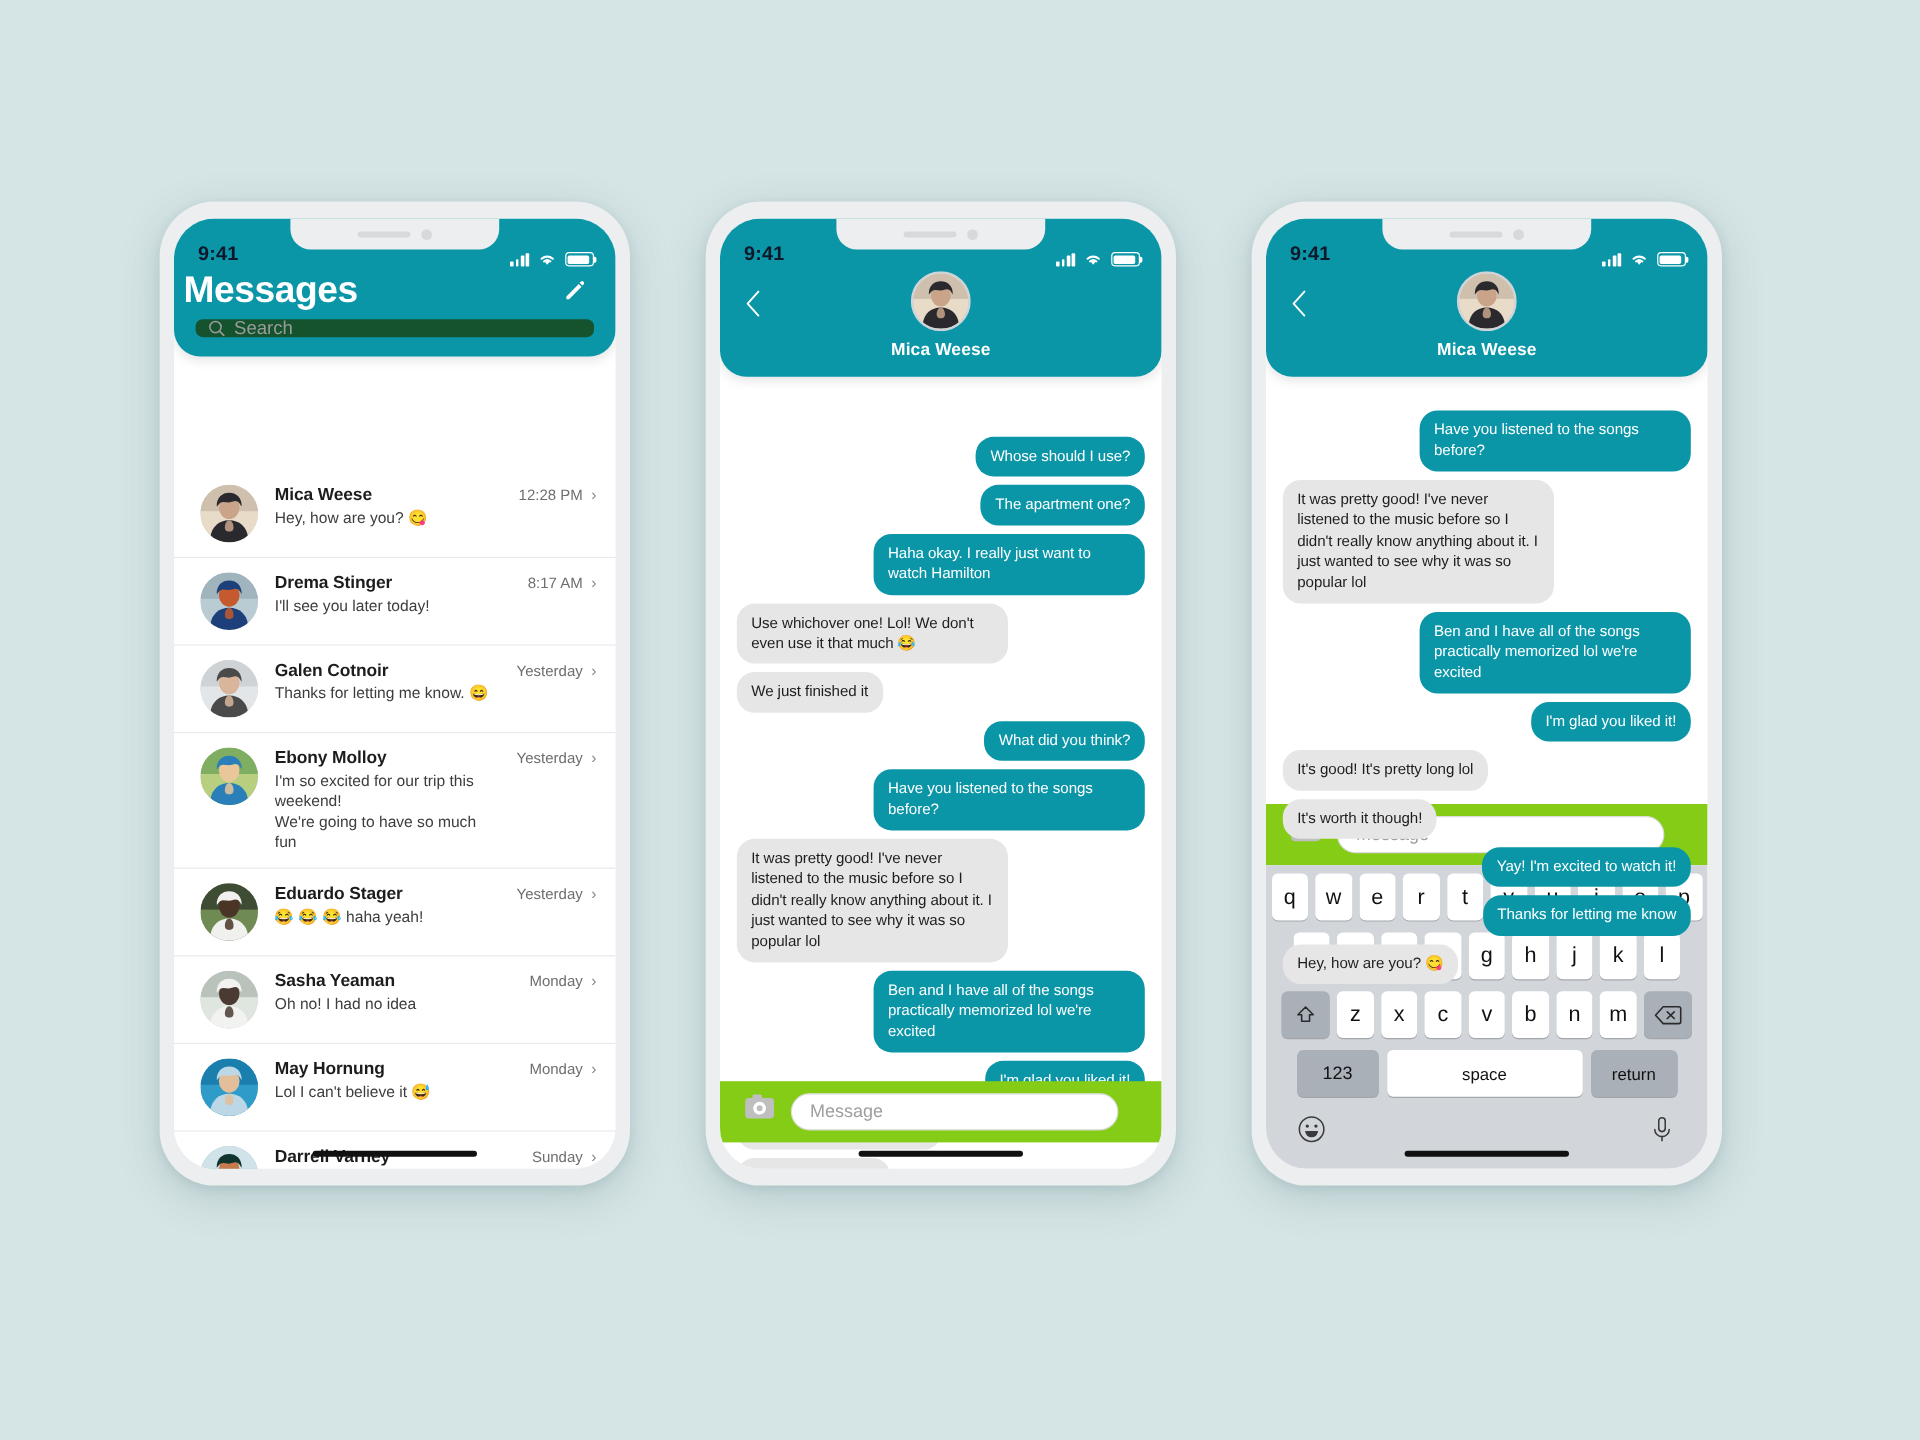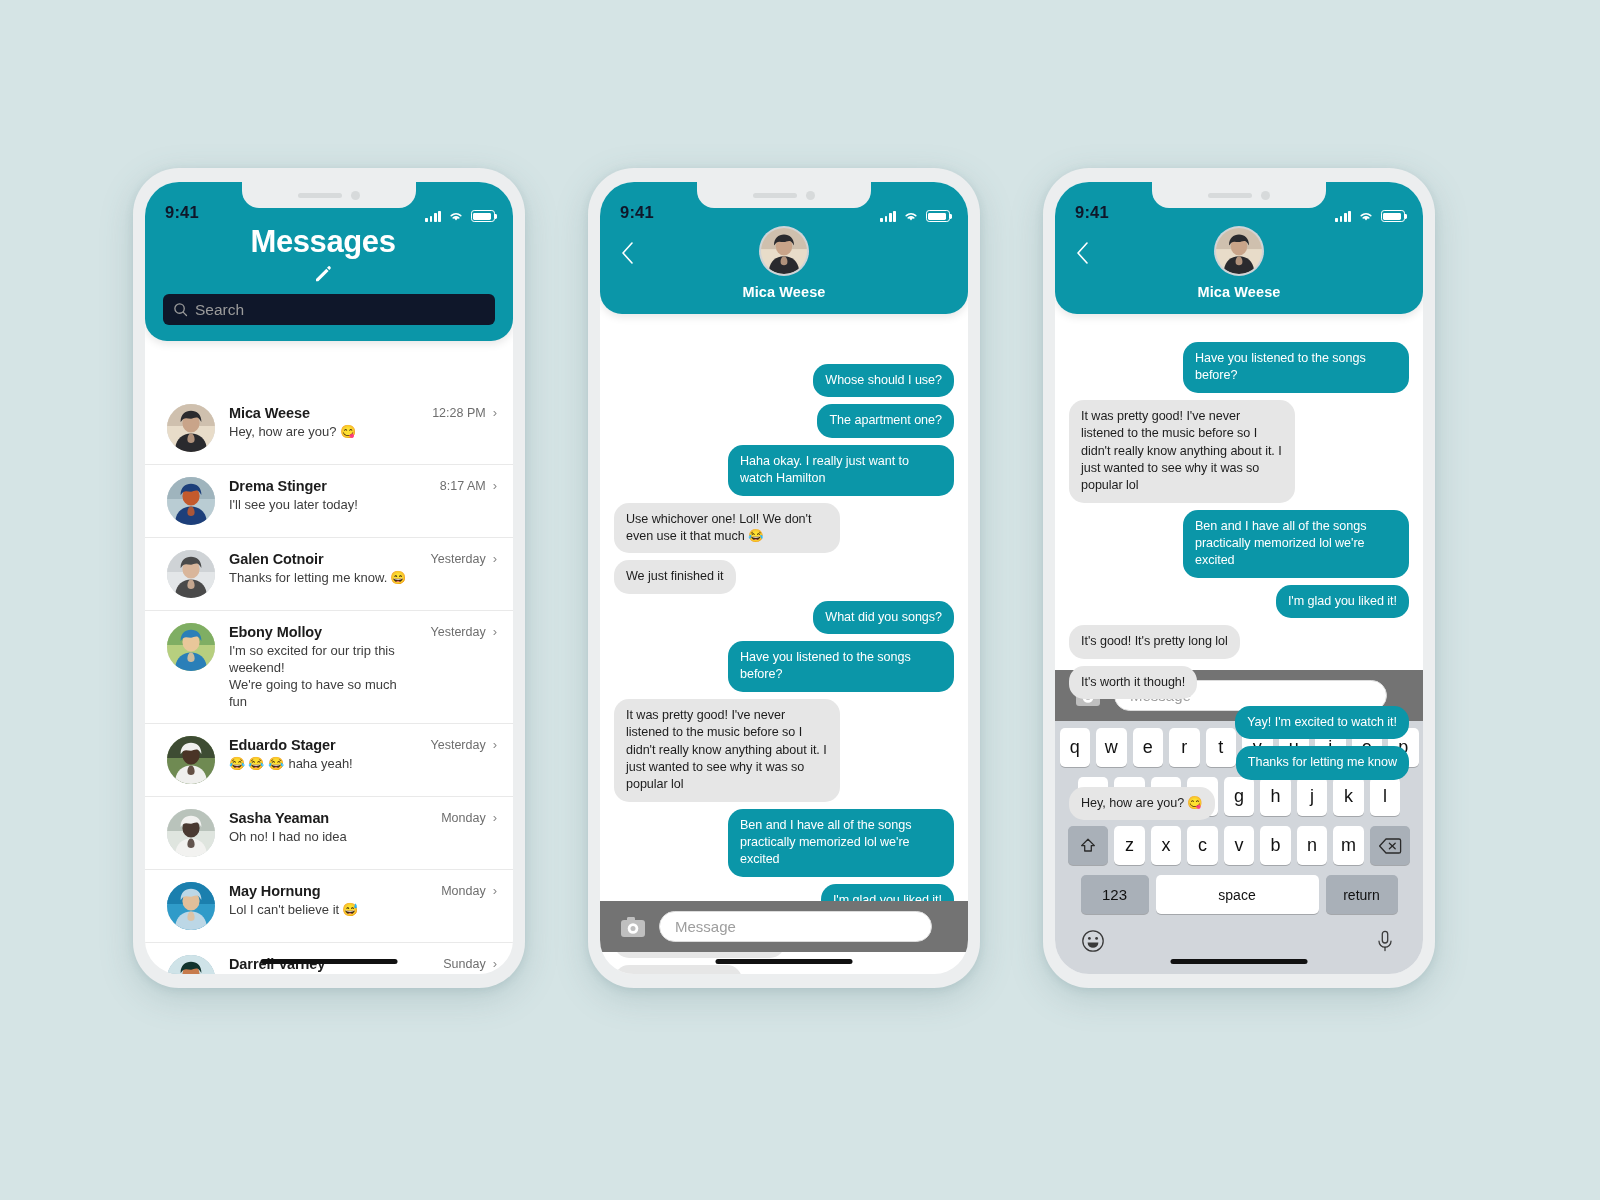--- a/index.html
+++ b/index.html
@@ -82,28 +82,27 @@
     content:''; position:absolute; right:-3.4px; top: 3px;
     width: 2px; height: 5px; background: #fff; border-radius: 0 1.4px 1.4px 0;
   }
   .batt b { display:block; width: 18px; height: 7px; background:#fff; border-radius:1.4px; margin-left:1.3px; }
 
   
   .list-hdr { padding: 0 0 16px 0; }
   .title-row {
     display: flex; align-items: center; justify-content: space-between;
     padding: 2px 20px 6px 8px;
-    flex-direction: column;
   }
   .big-title { color: #fff; font-size: 31px; font-weight: 700; letter-spacing: -.4px; }
   .pencil-btn { width: 28px; height: 28px; display:flex; align-items:center; justify-content:center; cursor:pointer; }
 
   .search-wrap { padding: 0 18px; }
   .search-box {
-    height: 31px; background: #0f172a; border-radius: 6px;
+    height: 15px; background: #14532d; border-radius: 6px;
     display: flex; align-items: center; gap: 7px; padding: 0 10px;
   }
   .search-ph { color: #9b9b9b; font-size: 15.5px; }
   .convo-scroll { padding: 12px 0 0 0; }
   .convo {
     display: flex; align-items: flex-start; gap: 14px;
     padding: 12px 16px 12px 22px;
     border-bottom: 1px solid #e9e9e9;
     min-height: 72px;
     cursor: pointer;
@@ -150,23 +149,23 @@
     padding: 8px 12px;
     font-size: 12.6px;
     line-height: 1.38;
     letter-spacing: -.05px;
   }
   .bubble.out { background: #0b96a8; color: #fff; }
   .bubble.in  { background: #e6e6e6; color: #1d1d1d; }
 
   .composer {
     position: absolute; left: 0; right: 0;
-    display: flex; align-items: center; gap: 13px;
+    display: flex; gap: 13px;
     padding: 10px 36px 10px 20px;
-    background: #737373;
+    background: #84cc16;
   }
   .cam-icon { width: 26px; height: 22px; flex: 0 0 26px; cursor: pointer; }
   .msg-input {
     flex: 1 1 auto; height: 31px; border: 1px solid #dcdcdc; border-radius: 16px;
     display: flex; align-items: center; padding: 0 15px;
     color: #9e9e9e; font-size: 15px;
     background: #fff;
   }
 
   
@@ -484,21 +483,21 @@
           <div class="row out">
             <div class="bubble out">Haha okay. I really just want to watch Hamilton</div>
           </div>
           <div class="row in">
             <div class="bubble in">Use whichover one! Lol! We don't even use it that much 😂</div>
           </div>
           <div class="row in">
             <div class="bubble in">We just finished it</div>
           </div>
           <div class="row out">
-            <div class="bubble out">What did you songs?</div>
+            <div class="bubble out">What did you think?</div>
           </div>
           <div class="row out">
             <div class="bubble out">Have you listened to the songs before?</div>
           </div>
           <div class="row in">
             <div class="bubble in">It was pretty good! I've never listened to the music before so I didn't really know anything about it. I just wanted to see why it was so popular lol</div>
           </div>
           <div class="row out">
             <div class="bubble out">Ben and I have all of the songs practically memorized lol we're excited</div>
           </div>

